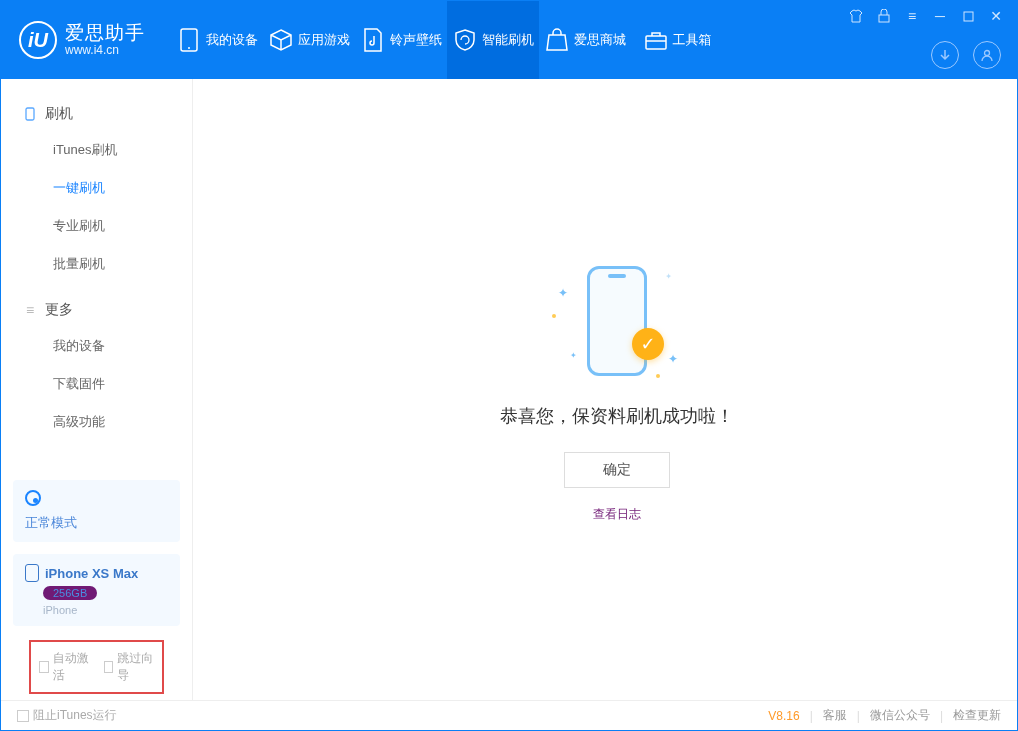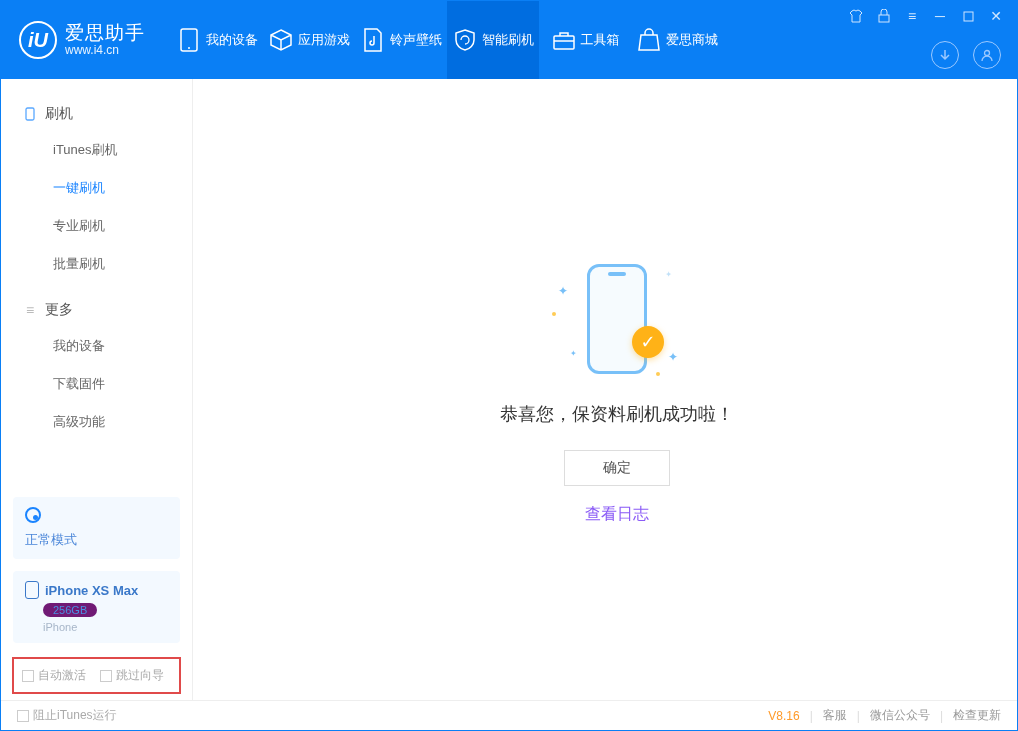--- a/index.html
+++ b/index.html
@@ -36,42 +36,42 @@
 .sb-spacer { flex: 1; }
 .mode-card, .dev-card { margin: 6px 12px; background: #f3f9ff; border-radius: 4px; padding: 10px 12px; font-size: 13px; color: #4a86d9; display: flex; gap: 8px; flex-direction: column; }
 .mode-dot { width: 16px; height: 16px; border: 2px solid #1a84ff; border-radius: 50%; display: inline-flex; align-items: center; justify-content: center; position: relative; }
 .mode-dot::after { content: ""; width: 5px; height: 5px; background: #1a84ff; border-radius: 50%; position: absolute; right: 1px; bottom: 1px; }
 .dev-card { flex-direction: column; align-items: flex-start; gap: 4px; font-weight: 600; color: #3a78c9; }
 .dev-name-row { display: flex; align-items: center; gap: 6px; }
 .dev-ico { width: 14px; height: 18px; border: 1.5px solid #3a78c9; border-radius: 3px; display: inline-block; }
 .cap-pill { margin-left: 18px; background: #701a75; color: #4a8fe0; border-radius: 10px; padding: 1px 10px; font-size: 11px; font-weight: 500; }
 .dev-type { margin-left: 18px; color: #a7b6c9; font-size: 11px; font-weight: 400; }
 
-.checks { margin: 8px 11px 6px; padding: 8px 8px; border: 2px solid #e04a4a; display: flex; gap: 14px; align-items: flex-end; }
+.checks { margin: 8px 28px 6px; padding: 8px 8px; border: 2px solid #e04a4a; display: flex; gap: 14px; align-items: flex-end; }
 .ck { display: flex; align-items: center; gap: 4px; font-size: 12px; color: #aaa; cursor: pointer; }
 .ck-box { width: 12px; height: 12px; border: 1px solid #ccc; display: inline-block; }
 
 
 .main { flex: 1; display: flex; flex-direction: column; align-items: center; justify-content: center; gap: 18px; color: #333; }
 .phone-ill { position: relative; width: 130px; height: 130px; display: flex; align-items: center; justify-content: center; }
 .phone { width: 60px; height: 110px; border: 3px solid #78c0f8; border-radius: 12px; background: #f6fbfe; position: relative; }
 .phone-notch { position: absolute; top: 5px; left: 50%; transform: translateX(-50%); width: 18px; height: 4px; background: #78c0f8; border-radius: 2px; }
 .check-badge { position: absolute; right: 18px; bottom: 26px; width: 32px; height: 32px; background: #ffb217; border-radius: 50%; display: flex; align-items: center; justify-content: center; color: #fff; font-size: 18px; box-shadow: 0 2px 6px rgba(255,178,23,.4); }
 .spark { position: absolute; color: #78c0f8; font-size: 12px; }
 .spark.s1 { left: 6px; top: 30px; }
 .spark.s2 { right: 10px; top: 16px; font-size: 8px; color: #c0e0f8; }
 .spark.s3 { right: 4px; bottom: 20px; }
 .spark.s4 { left: 18px; bottom: 26px; font-size: 8px; }
 .dot-y { position: absolute; width: 4px; height: 4px; background: #ffcc55; border-radius: 50%; }
 .dot-y.d1 { left: 0; top: 58px; }
 .dot-y.d2 { right: 22px; bottom: 8px; }
 
 .success-title { font-size: 18px; color: #333; }
 .ok-btn { border: 1px solid #ddd; background: #fff; padding: 8px 38px; font-size: 14px; color: #555; cursor: pointer; margin-top: 6px; }
-.log-link { color: #8b5cf6; font-size: 16px; cursor: pointer; }
+.log-link { color: #701a75; font-size: 12px; cursor: pointer; }
 
 
 .footer { height: 30px; border-top: 1px solid #eee; display: flex; align-items: center; font-size: 12px; color: #999; padding: 0 16px; }
 .ft-left { display: flex; align-items: center; gap: 4px; }
 .ft-right { margin-left: auto; display: flex; align-items: center; gap: 10px; }
 .ft-right .sep { color: #ddd; }
 .ft-link { color: #999; cursor: pointer; }
 .ver { color: #ff9b2a; }
 </style>
 </head>
@@ -116,34 +116,34 @@
       <span class="nav-ico">
           <svg width="24" height="24" viewBox="0 0 24 24">
             <path d="M12 2 L21 5 V12 C21 17 17 21 12 22 C7 21 3 17 3 12 V5 Z" fill="none" stroke="#fff" stroke-width="1.5"></path>
             <path d="M8 12 A4 4 0 1 1 12 16" fill="none" stroke="#fff" stroke-width="1.3"></path>
           </svg>
         </span>
       <span>智能刷机</span>
     </div>
     <div class="nav-item">
       <span class="nav-ico">
+          <svg width="22" height="24" viewBox="0 0 22 24">
+            <path d="M3 7 H19 L21 22 H1 Z M7 7 V5 A4 4 0 0 1 15 5 V7" fill="none" stroke="#fff" stroke-width="1.5"></path>
+          </svg>
+        </span>
+      <span>爱思商城</span>
+    </div>
+    <div class="nav-item">
+      <span class="nav-ico">
           <svg width="24" height="22" viewBox="0 0 24 22">
             <rect x="2" y="7" width="20" height="13" rx="1" fill="none" stroke="#fff" stroke-width="1.5"></rect>
             <path d="M8 7 V4 H16 V7 M2 12 H22" stroke="#fff" stroke-width="1.5" fill="none"></path>
           </svg>
         </span>
       <span>工具箱</span>
-    </div>
-    <div class="nav-item">
-      <span class="nav-ico">
-          <svg width="22" height="24" viewBox="0 0 22 24">
-            <path d="M3 7 H19 L21 22 H1 Z M7 7 V5 A4 4 0 0 1 15 5 V7" fill="none" stroke="#fff" stroke-width="1.5"></path>
-          </svg>
-        </span>
-      <span>爱思商城</span>
     </div>
   </div>
   <div class="win-icons-top">
     <span>
         <svg width="14" height="14" viewBox="0 0 14 14">
           <path d="M3 2 L5 1 L7 2 L9 1 L11 2 L13 4 L11 6 V13 H3 V6 L1 4 Z" fill="none" stroke="#cfe6ff" stroke-width="1"></path>
         </svg>
       </span>
     <span>
         <svg width="12" height="14" viewBox="0 0 12 14">

